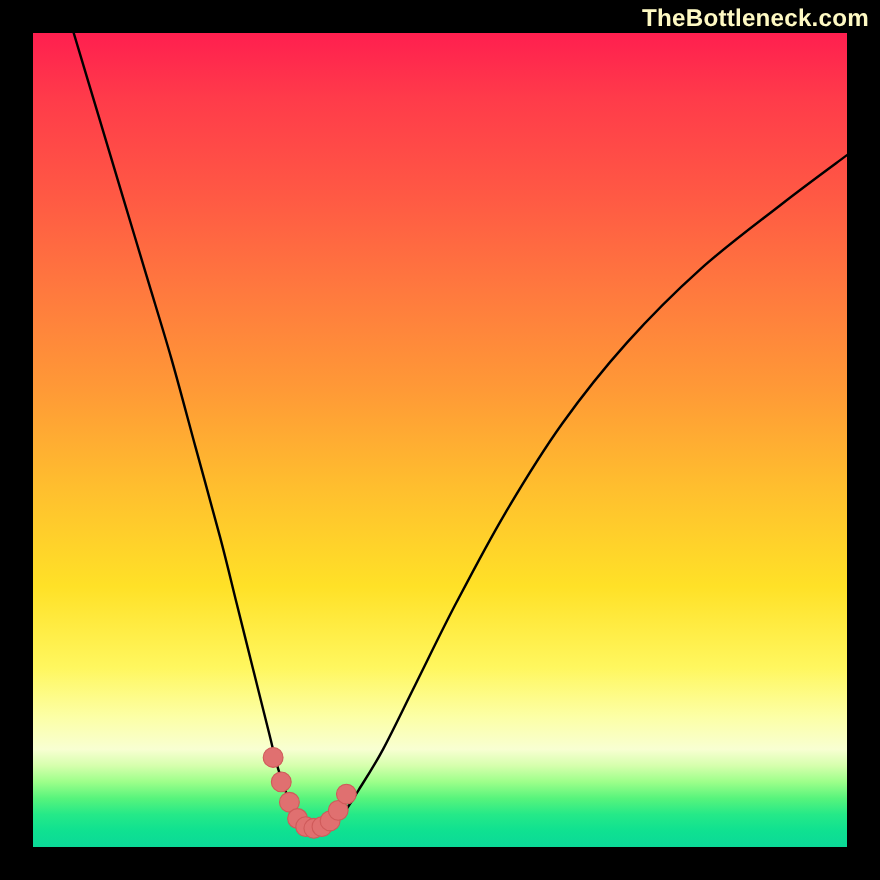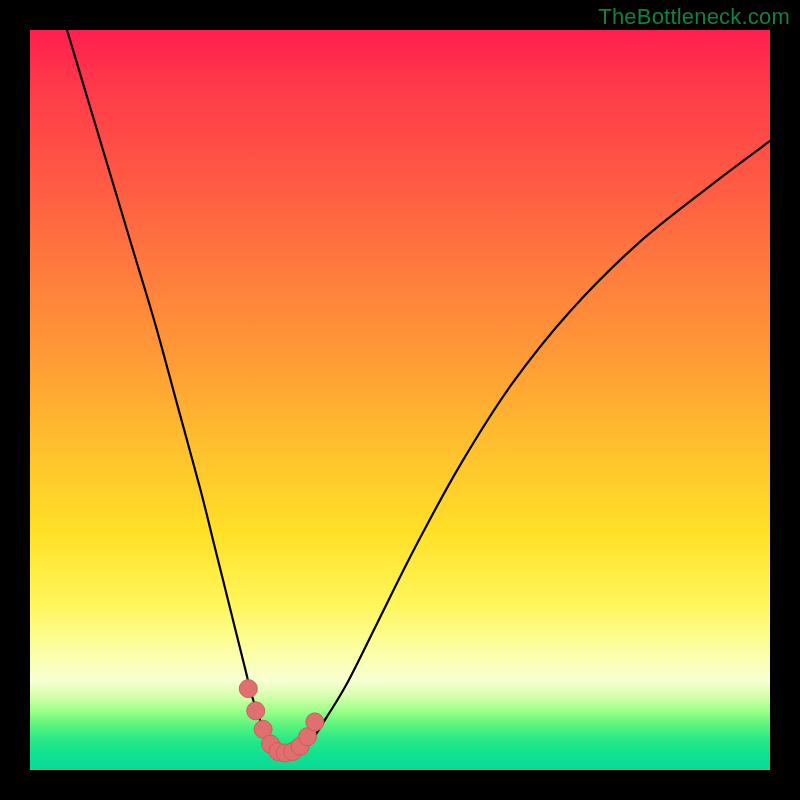--- a/index.html
+++ b/index.html
@@ -49,23 +49,23 @@
     );
   }
   svg.curve-layer {
     position: absolute;
     inset: 0;
   }
   .watermark {
     position: absolute;
     top: 4px;
     right: 10px;
-    color: #15803d;
+    color: #fef9c3;
     font-size: 22px;
-    font-weight: 400;
+    font-weight: 700;
     letter-spacing: 0.2px;
     user-select: none;
   }
 </style>
 </head>
 <body>
 
 <div class="frame">
 
   <div class="plot-area">

